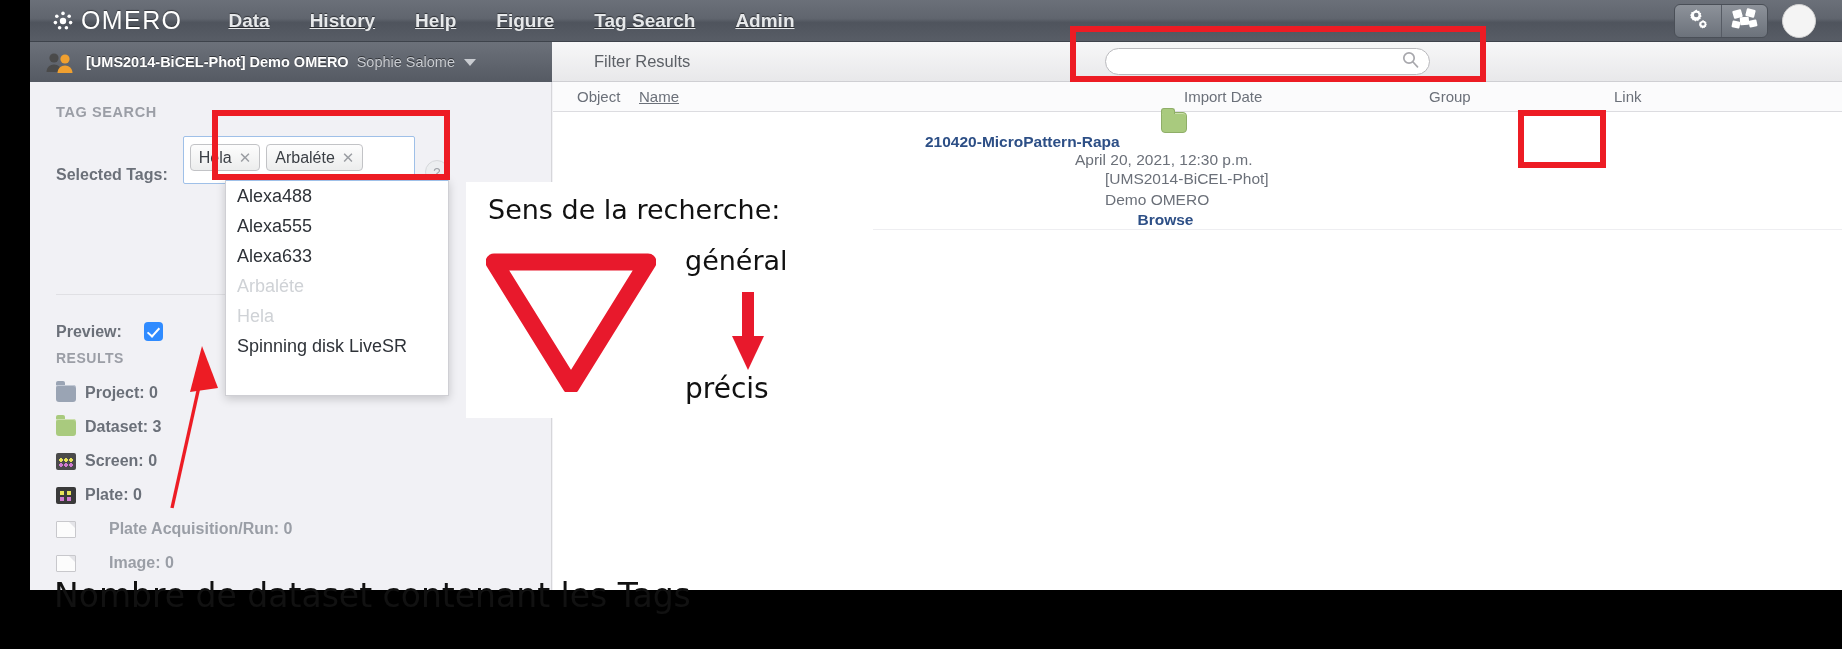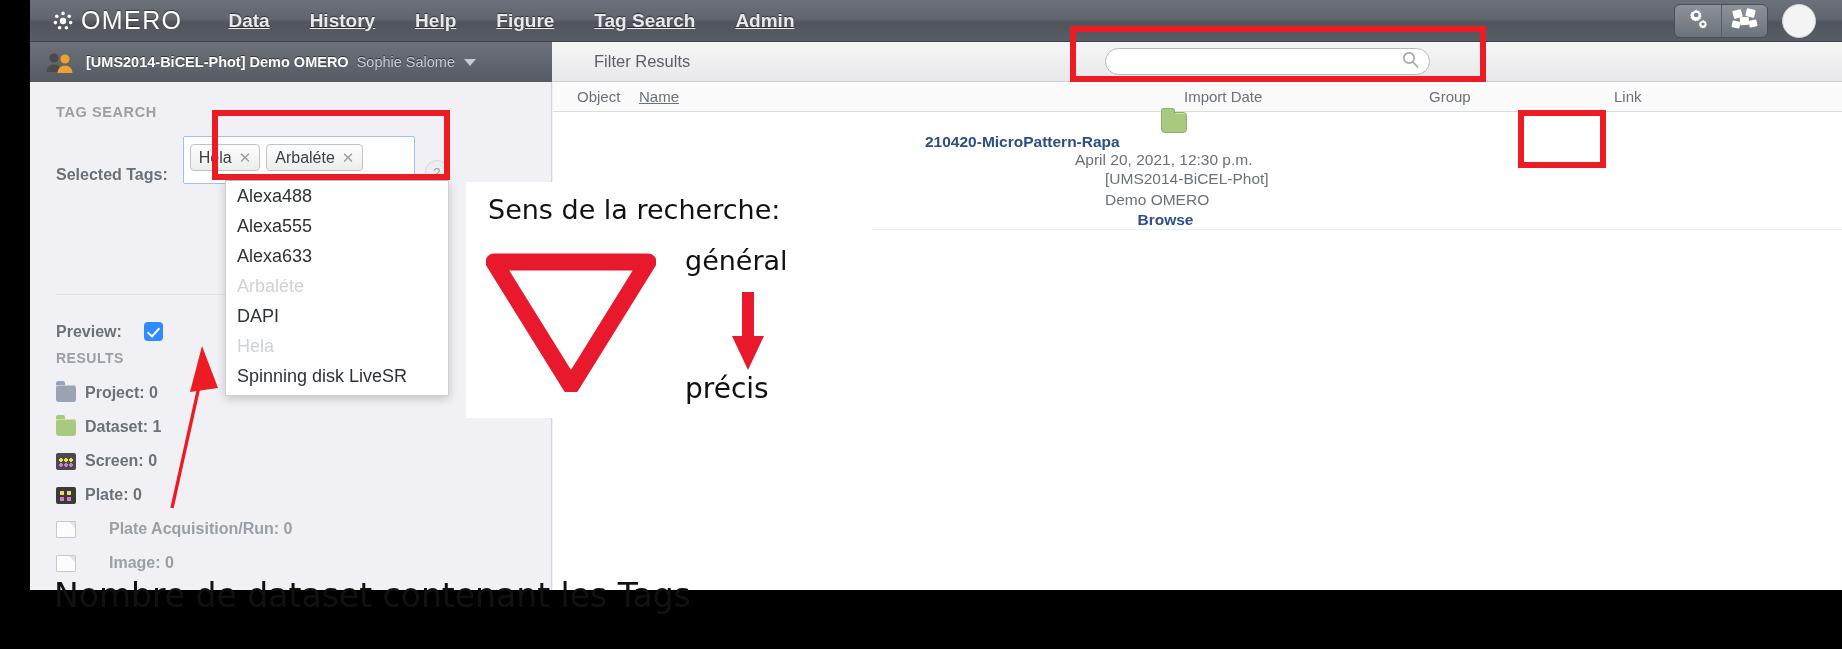--- a/index.html
+++ b/index.html
@@ -327,21 +327,21 @@
 
       <div class="results-title">RESULTS</div>
 
       <div class="reslist">
         <div class="resitem">
           <span class="ico folder-blue"></span>
           <span class="txt">Project: 0</span>
         </div>
         <div class="resitem">
           <span class="ico folder-green"></span>
-          <span class="txt">Dataset: 1</span>
+          <span class="txt">Dataset: 3</span>
         </div>
         <div class="resitem">
           <span class="ico screen-ico"></span>
           <span class="txt">Screen: 0</span>
         </div>
         <div class="resitem">
           <span class="ico plate-ico"></span>
           <span class="txt">Plate: 0</span>
         </div>
         <div class="resitem dim">
@@ -353,21 +353,20 @@
           <span class="txt">Image: 0</span>
         </div>
       </div>
     </div>
 
     <div class="dropdown">
       <div class="dd-item">Alexa488</div>
       <div class="dd-item">Alexa555</div>
       <div class="dd-item">Alexa633</div>
       <div class="dd-item disabled">Arbaléte</div>
-      <div class="dd-item">DAPI</div>
       <div class="dd-item disabled">Hela</div>
       <div class="dd-item">Spinning disk LiveSR</div>
     </div>
 
     <div class="rightpanel">
       <div class="thead">
         <span class="th object">Object</span>
         <span class="th name">Name</span>
         <span class="th date">Import Date</span>
         <span class="th group">Group</span>

